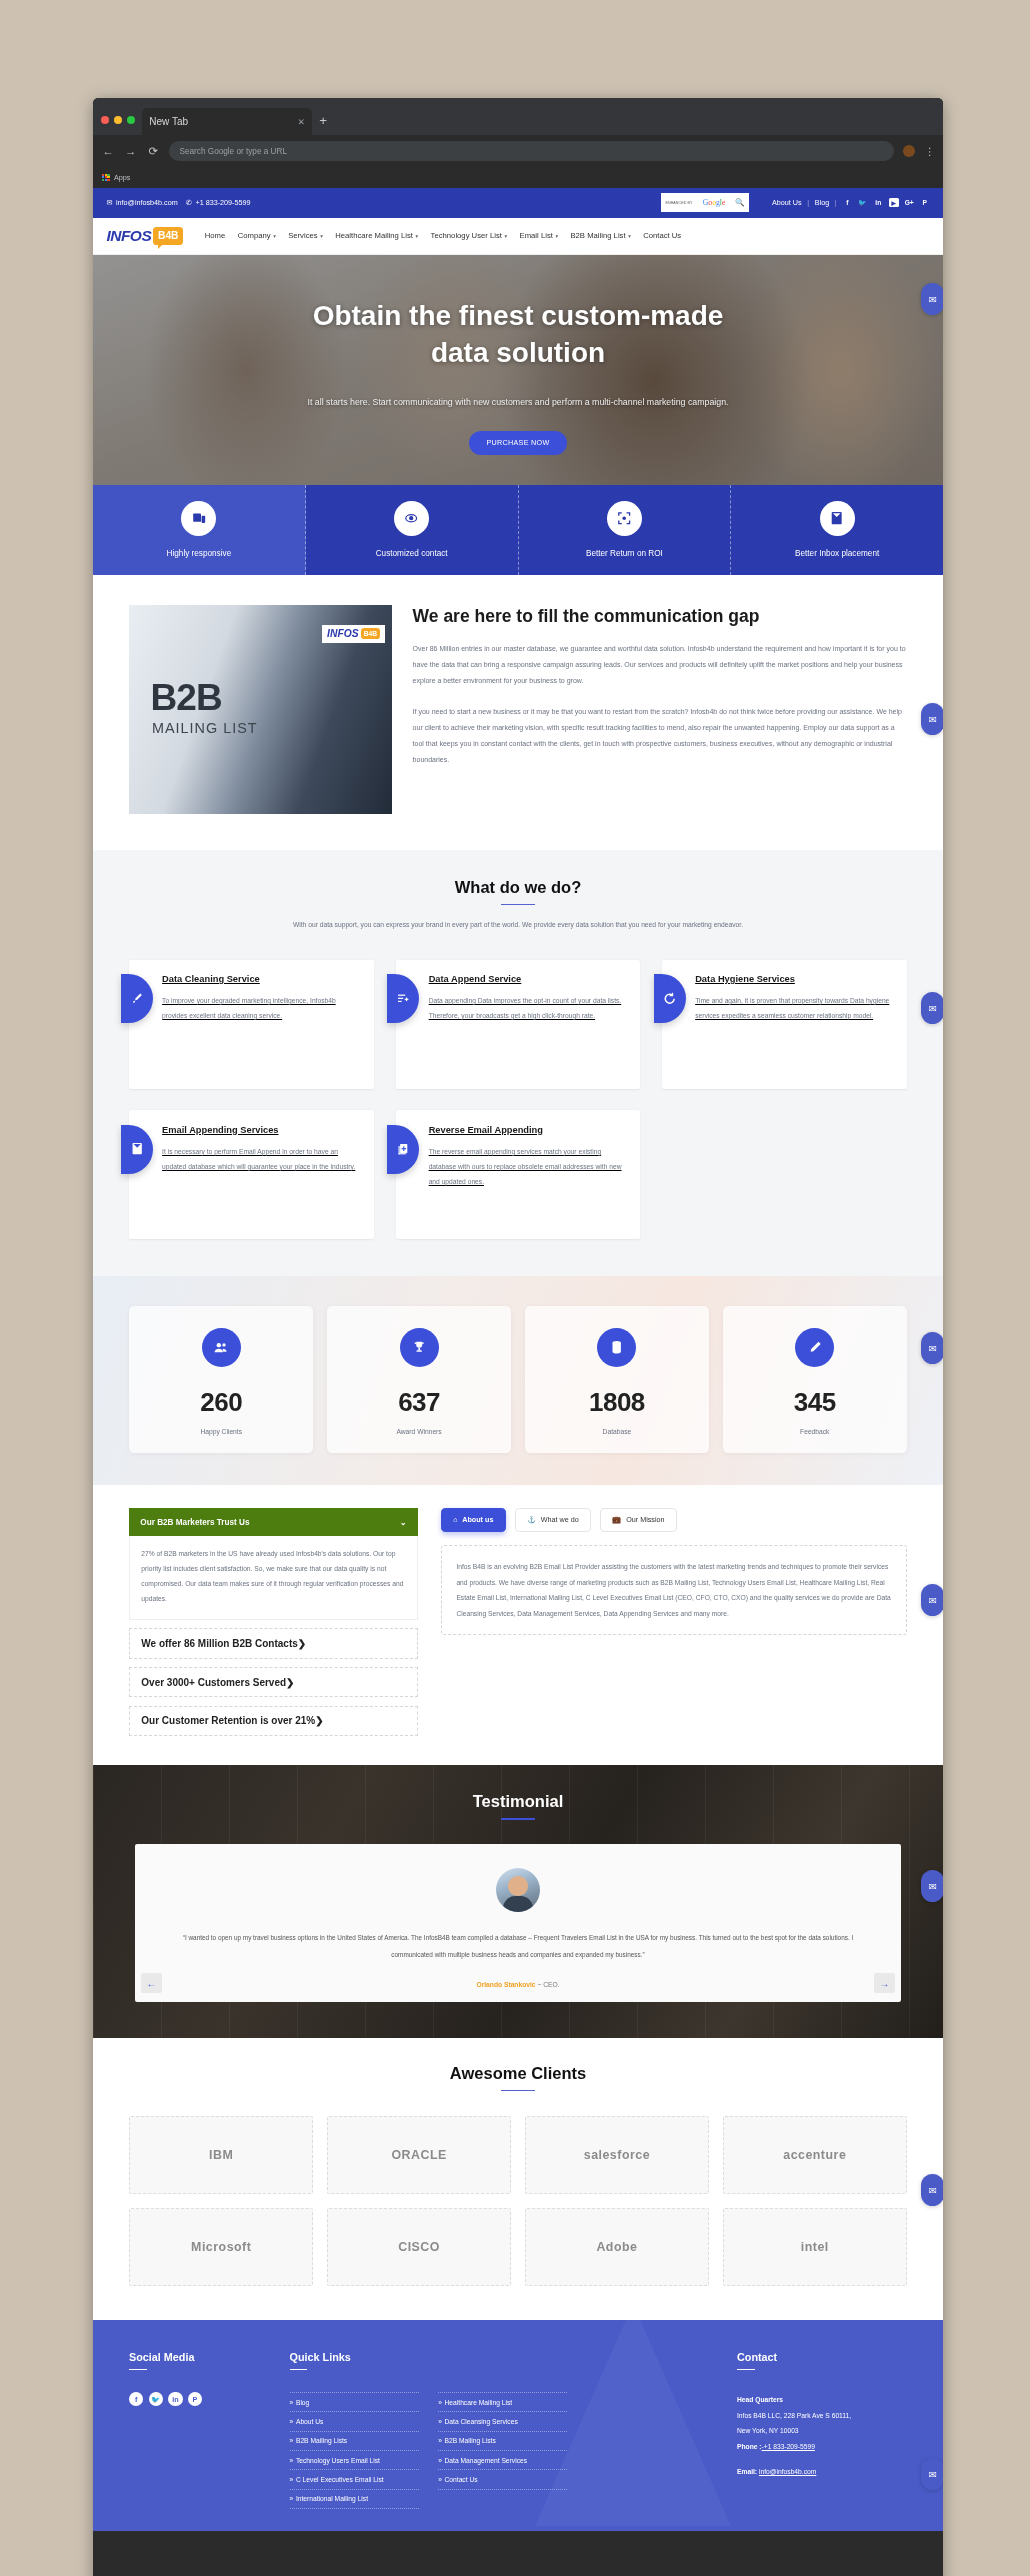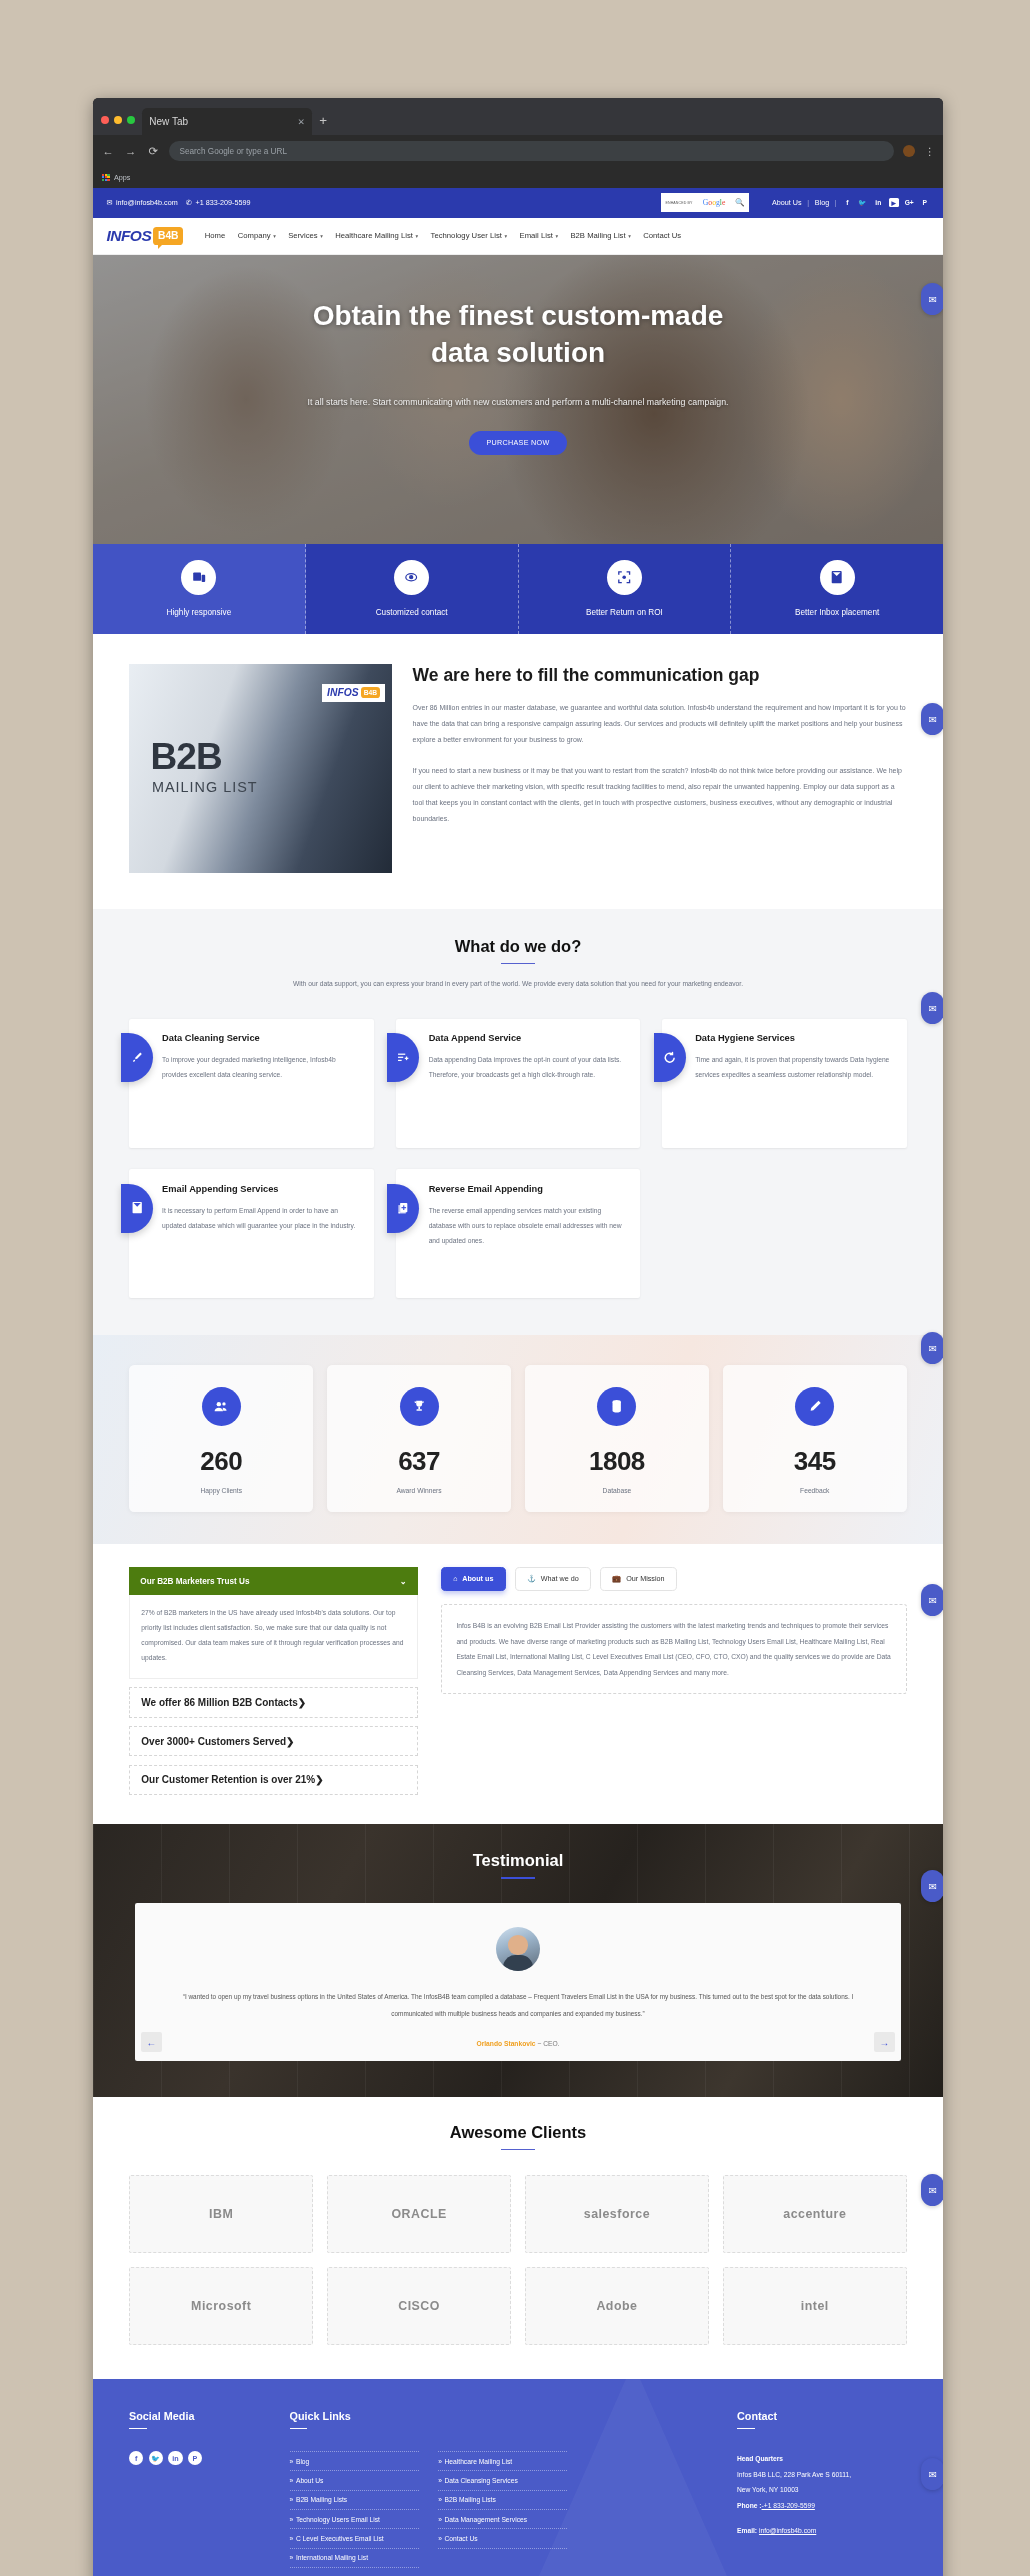--- a/index.html
+++ b/index.html
@@ -79,21 +79,21 @@
   .logo .b4b {
     background: #f5a623; color: #fff; font-weight: 800; font-size: 10.3px;
     padding: 3.6px 4.6px; border-radius: 3.6px; position: relative;
   }
   .logo .b4b::after { content:''; position:absolute; left:4.6px; bottom:-4.1px; border-left:4.6px solid #f5a623; border-bottom:4.6px solid transparent; }
   .menu { display: flex; align-items: center; gap: 12.4px; }
   .menu-item { font-size: 7.7px; color: #333; white-space: nowrap; display: flex; align-items: center; gap: 2.6px; }
   .caret { font-size: 5.2px; color: #666; }
   
   .hero {
-    height: 289px; position: relative; overflow: hidden;
+    height: 230px; position: relative; overflow: hidden;
     background:
       radial-gradient(ellipse 155px 206px at 18% 50%, #8f7f72 0%, rgba(143,127,114,0) 65%),
       radial-gradient(ellipse 134px 175px at 42% 45%, #b8a99a 0%, rgba(184,169,154,0) 70%),
       radial-gradient(ellipse 216px 237px at 66% 55%, #6b5544 0%, rgba(107,85,68,0) 72%),
       radial-gradient(ellipse 144px 196px at 88% 50%, #c2a88e 0%, rgba(194,168,142,0) 70%),
       linear-gradient(160deg, #c9cbcd 0%, #a9a39c 40%, #8e857d 100%);
   }
   .hero::after { content:''; position:absolute; inset:0; background: rgba(60,55,50,.38); }
   .hero-inner { position: relative; z-index: 2; text-align: center; padding-top: 43px; }
   .hero h1 { color: #fff; font-size: 28px; font-weight: 800; line-height: 1.32; text-shadow: 0 1px 5.2px rgba(0,0,0,.4); }
@@ -121,21 +121,21 @@
   .about-img .badge .i1 { color: #2b3aad; font-weight: 800; font-size: 10.3px; font-style: italic; }
   .about-img .badge .i2 { background: #f5a623; color: #fff; font-weight: 800; font-size: 6.7px; padding: 2.1px 3.1px; border-radius: 3.1px; }
   .about-body h2 { font-size: 17.5px; color: #1b1b1b; font-weight: 700; line-height: 1.26; }
   .about-body p { font-size: 7px; color: #6b7280; line-height: 2.3; margin-top: 14.4px; }
   
   .whatdo { background: #f4f5f7; padding: 28px 36px 37px; }
   .sec-title { text-align: center; font-size: 16.5px; color: #111; font-weight: 700; }
   .rule { width: 34px; height: 1.5px; background: #5561cf; margin: 7.2px auto 0; }
   .sec-sub { text-align: center; color: #6b7280; font-size: 6.7px; line-height: 2.4; margin-top: 11.3px; }
   .cards { display: grid; grid-template-columns: repeat(3, 1fr); gap: 21.6px; margin-top: 27px; }
-  .card { background: #fff; border-radius: 2.1px; padding: 13.4px 13.4px 15.5px; display: flex; gap: 9.3px; box-shadow: 0 0.5px 2.1px rgba(0,0,0,.07); min-height: 129px; }
+  .card { background: #fff; border-radius: 2.1px; padding: 13.4px 13.4px 15.5px; display: flex; gap: 9.3px; box-shadow: 0 0.5px 2.1px rgba(0,0,0,.07); min-height: 129px; text-decoration: underline; }
   .card-ico {
     width: 32px; height: 49px; flex: none; background: #3b4fd8;
     border-radius: 0 25px 25px 0; margin-left: -21.6px; margin-top: 1px;
     display: flex; align-items: center; justify-content: center;
     box-shadow: 0 3.1px 7.2px rgba(0,0,0,.18);
   }
   .card h3 { font-size: 9.3px; color: #1b1b1b; font-weight: 700; line-height: 1.3; }
   .card p { font-size: 6.7px; color: #6b7280; line-height: 2.25; margin-top: 8.2px; }
   
   .counters {

